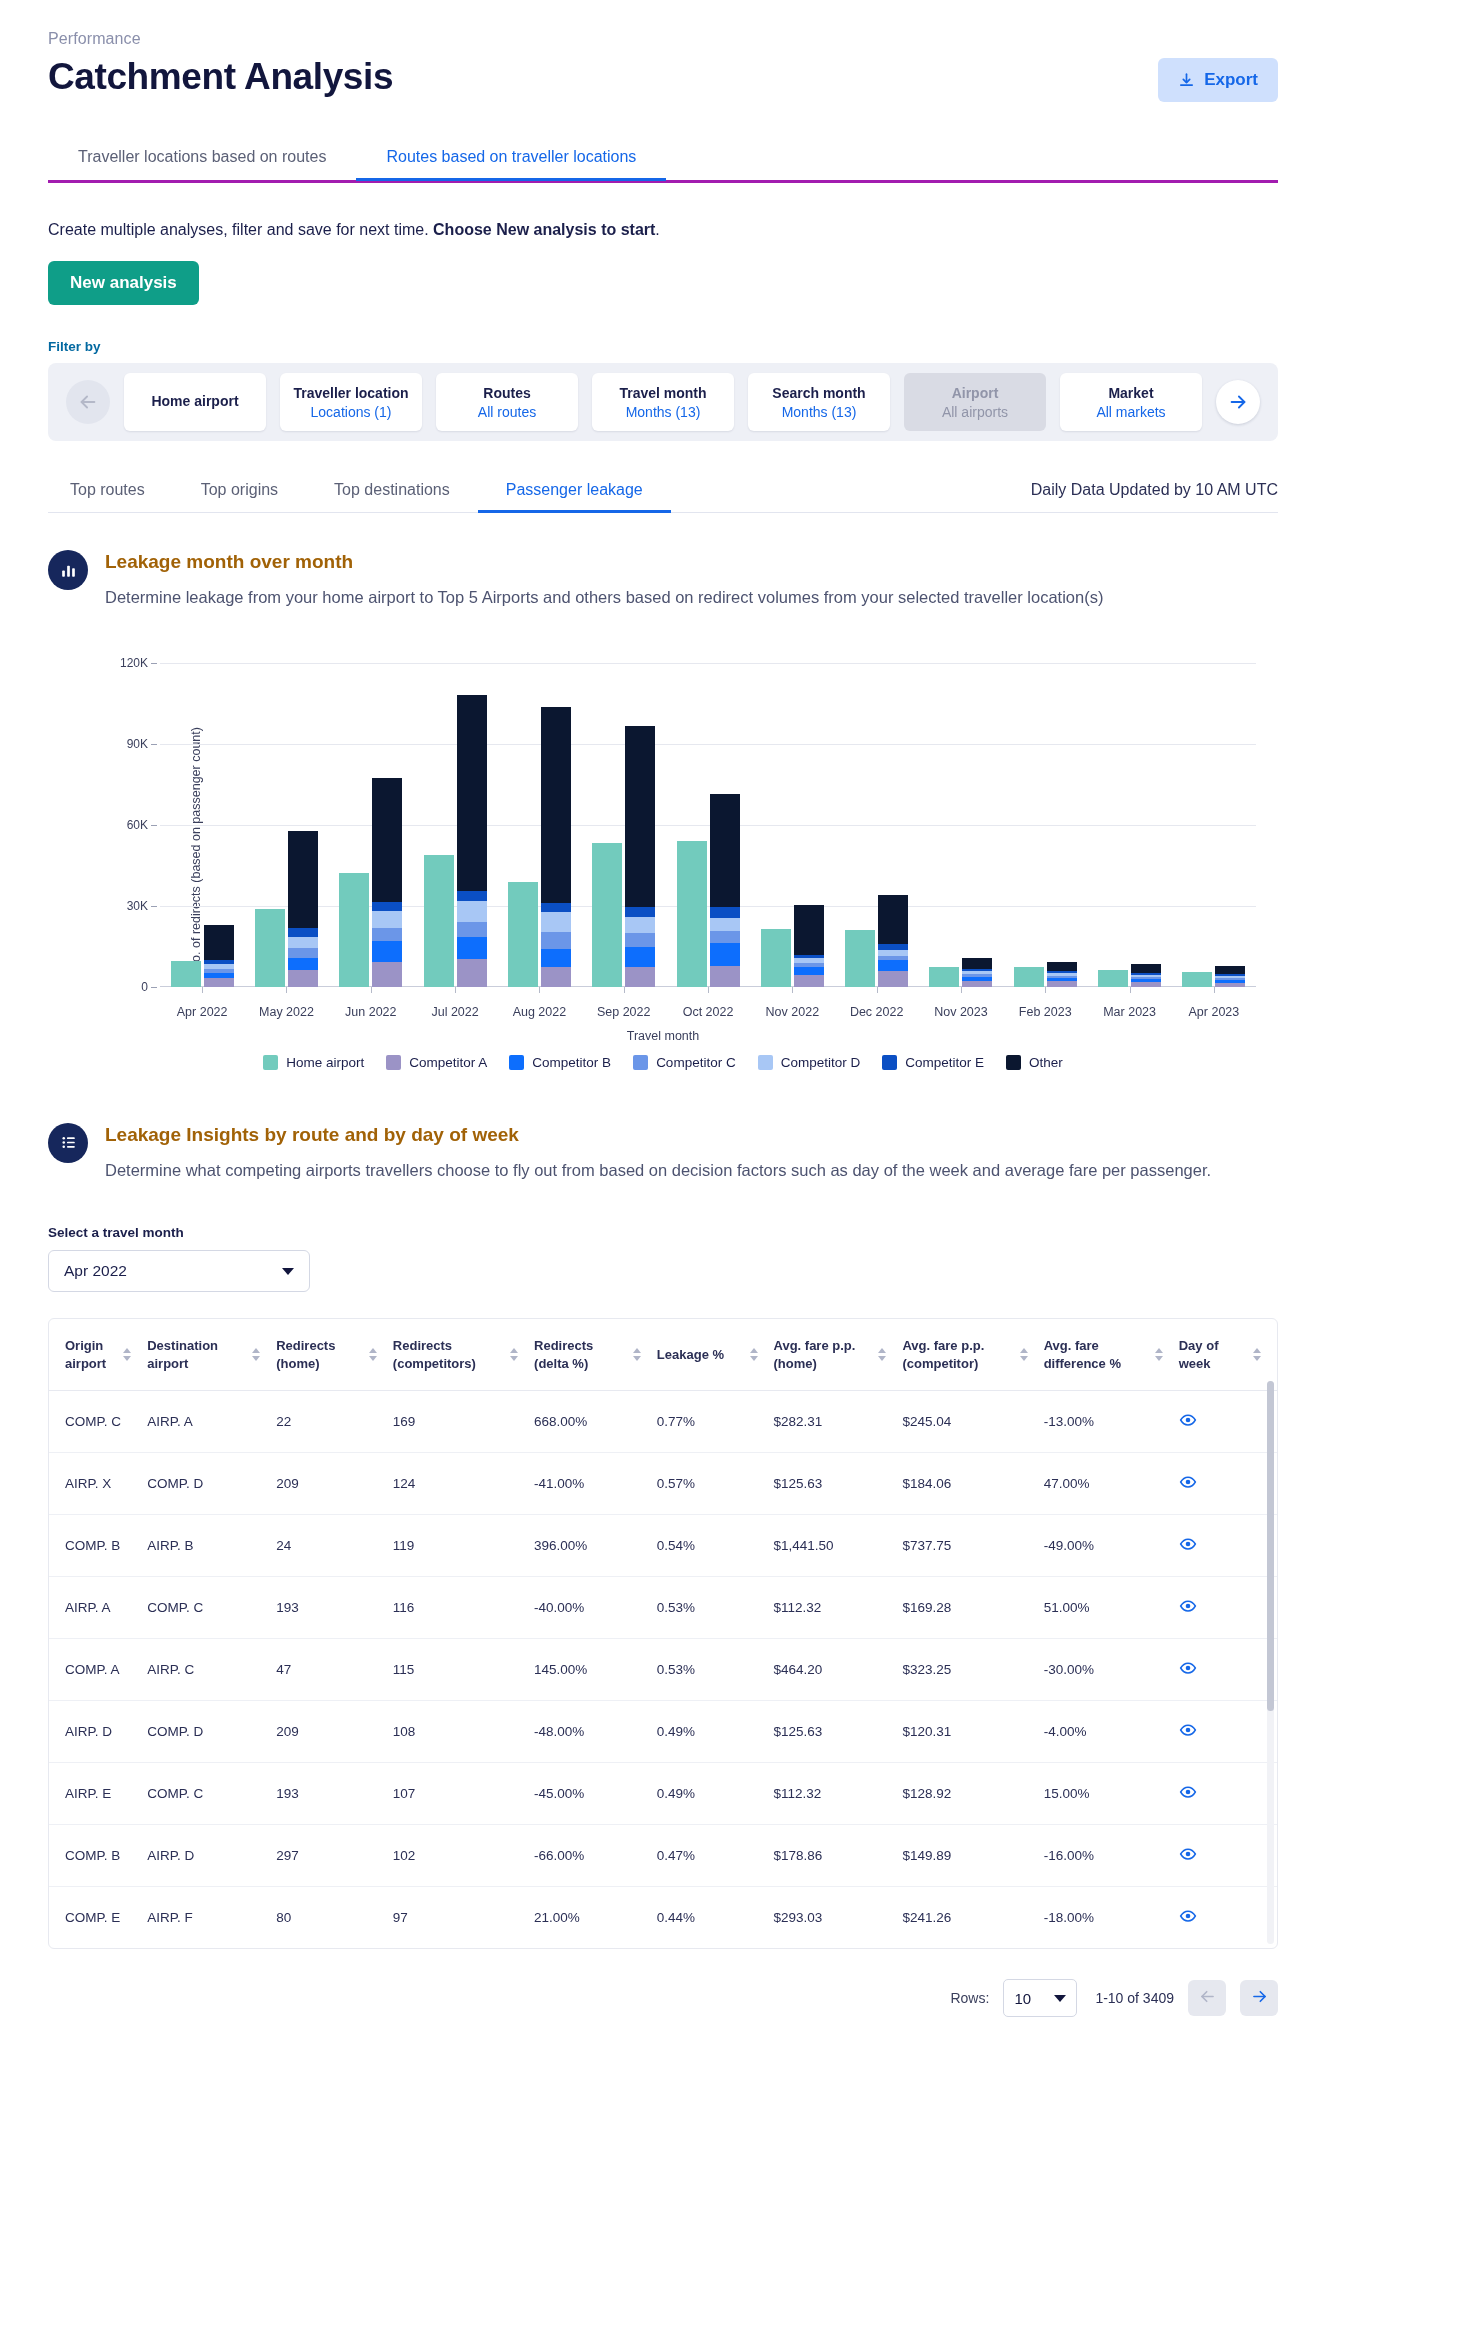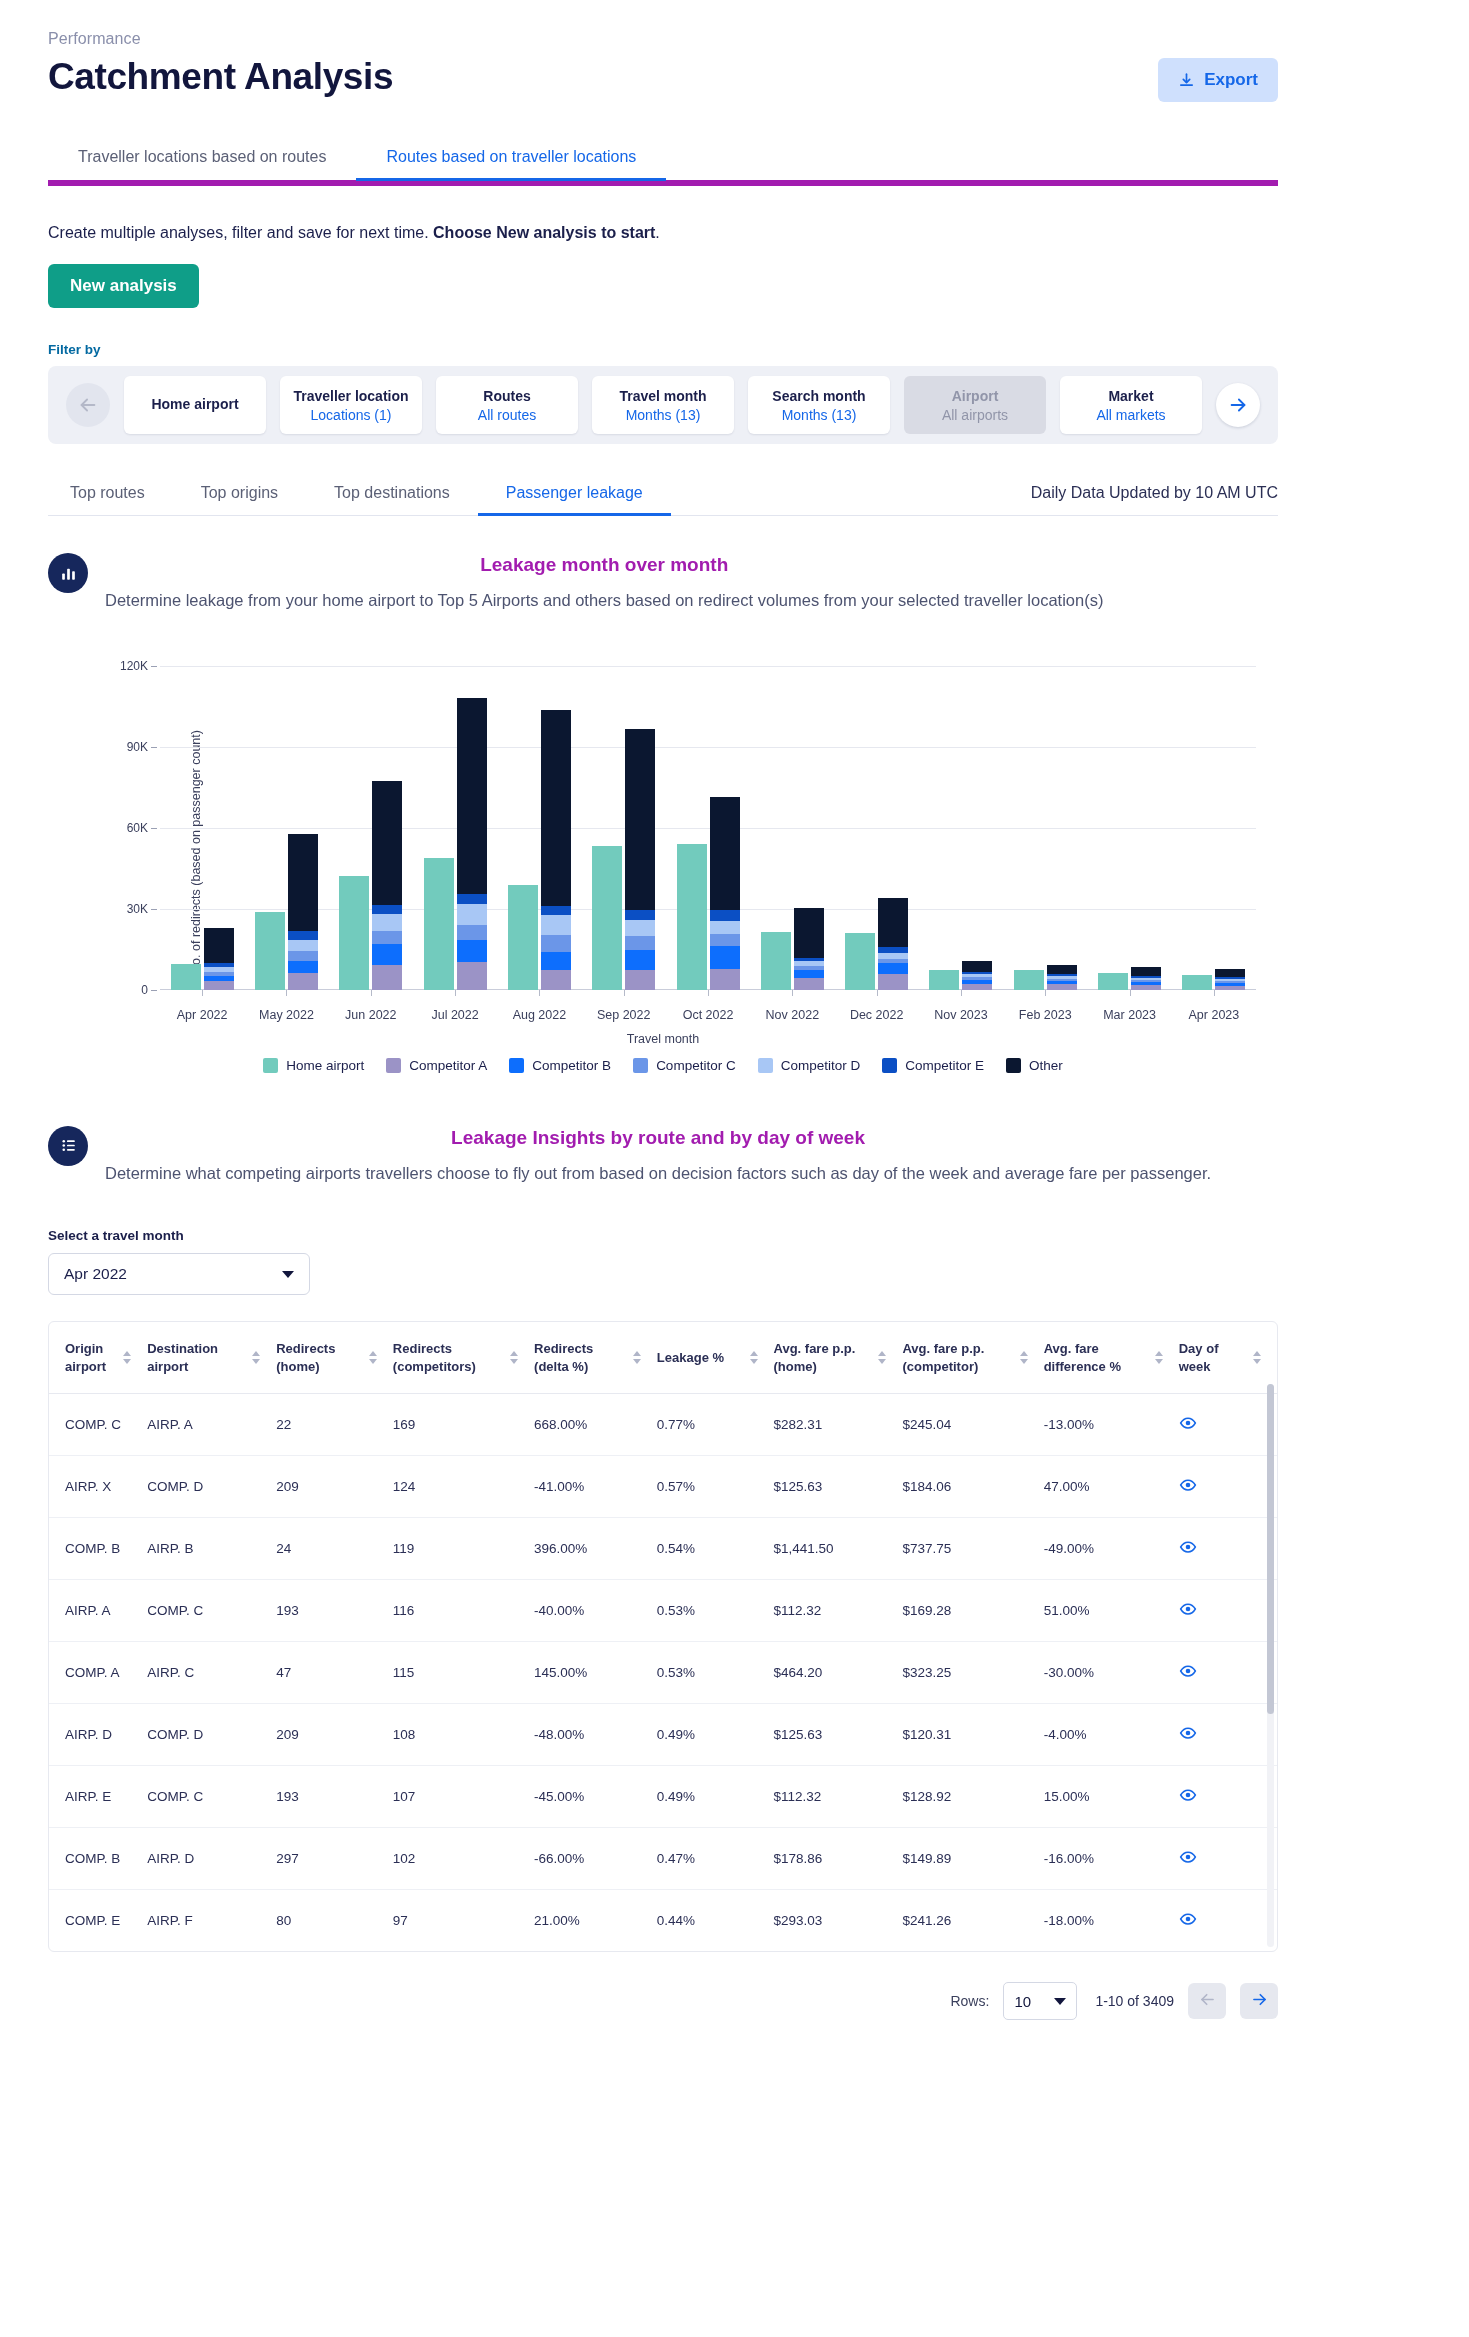--- a/index.html
+++ b/index.html
@@ -19,21 +19,21 @@
   .page-title { font-size: 37px; font-weight: 700; color: #12163d; letter-spacing: -.4px; margin-top: 8px; }
   .export-btn {
     display: flex; align-items: center; gap: 9px;
     background: #cfe0fd; color: #1567e8; border: none;
     border-radius: 6px; padding: 12px 20px; font-size: 17px; font-weight: 700;
     font-family: inherit; cursor: pointer; margin-top: 28px;
   }
   .export-btn svg { display: block; }
 
   
-  .tabs-main { display: flex; gap: 0; margin-top: 46px; border-bottom: 6px solid #a21caf; text-align: right; }
+  .tabs-main { display: flex; gap: 0; margin-top: 46px; border-bottom: 3px solid #a21caf; text-align: right; }
   .tabs-main .tab {
     font-size: 16px; color: #5b6076; padding: 0 30px 14px 30px; cursor: pointer;
     position: relative; white-space: nowrap;
   }
   .tabs-main .tab.active { color: #1567e8; font-weight: 400; }
   .tabs-main .tab.active::after {
     content: ""; position: absolute; left: 0; right: 0; bottom: -1px; height: 3px; background: #1567e8;
   }
 
   .intro { font-size: 16px; color: #1b1f4b; margin-top: 38px; }
@@ -79,21 +79,21 @@
   .updated { font-size: 16px; color: #2b2f55; padding-bottom: 13px; }
 
   
   .section { margin-top: 36px; }
   .sec-head { display: flex; align-items: flex-start; gap: 17px; }
   .sec-icon {
     width: 40px; height: 40px; border-radius: 50%; background: #16275c;
     display: flex; align-items: center; justify-content: center; flex: 0 0 auto; margin-top: 1px;
   }
   .sec-body { padding-top: 2px; }
-  .sec-title { font-size: 19px; font-weight: 700; color: #a21caf; text-align: center; }
+  .sec-title { font-size: 19px; font-weight: 700; color: #a16207; }
   .sec-desc { font-size: 16.5px; color: #4d5370; line-height: 1.55; margin-top: 12px; max-width: 1290px; }
 
   
   .chart-wrap { position: relative; margin-top: 38px; height: 400px; padding-left: 18px; }
   .y-axis-title {
     position: absolute; left: 26px; top: 50%; transform: translateY(-50%) rotate(-90deg);
     transform-origin: center; font-size: 12.5px; color: #3a3f5c; white-space: nowrap;
   }
   .plot { position: absolute; left: 112px; right: 22px; top: 14px; bottom: 62px; }
   .gridline { position: absolute; left: 0; right: 0; height: 1px; background: #e6e8ef; }

